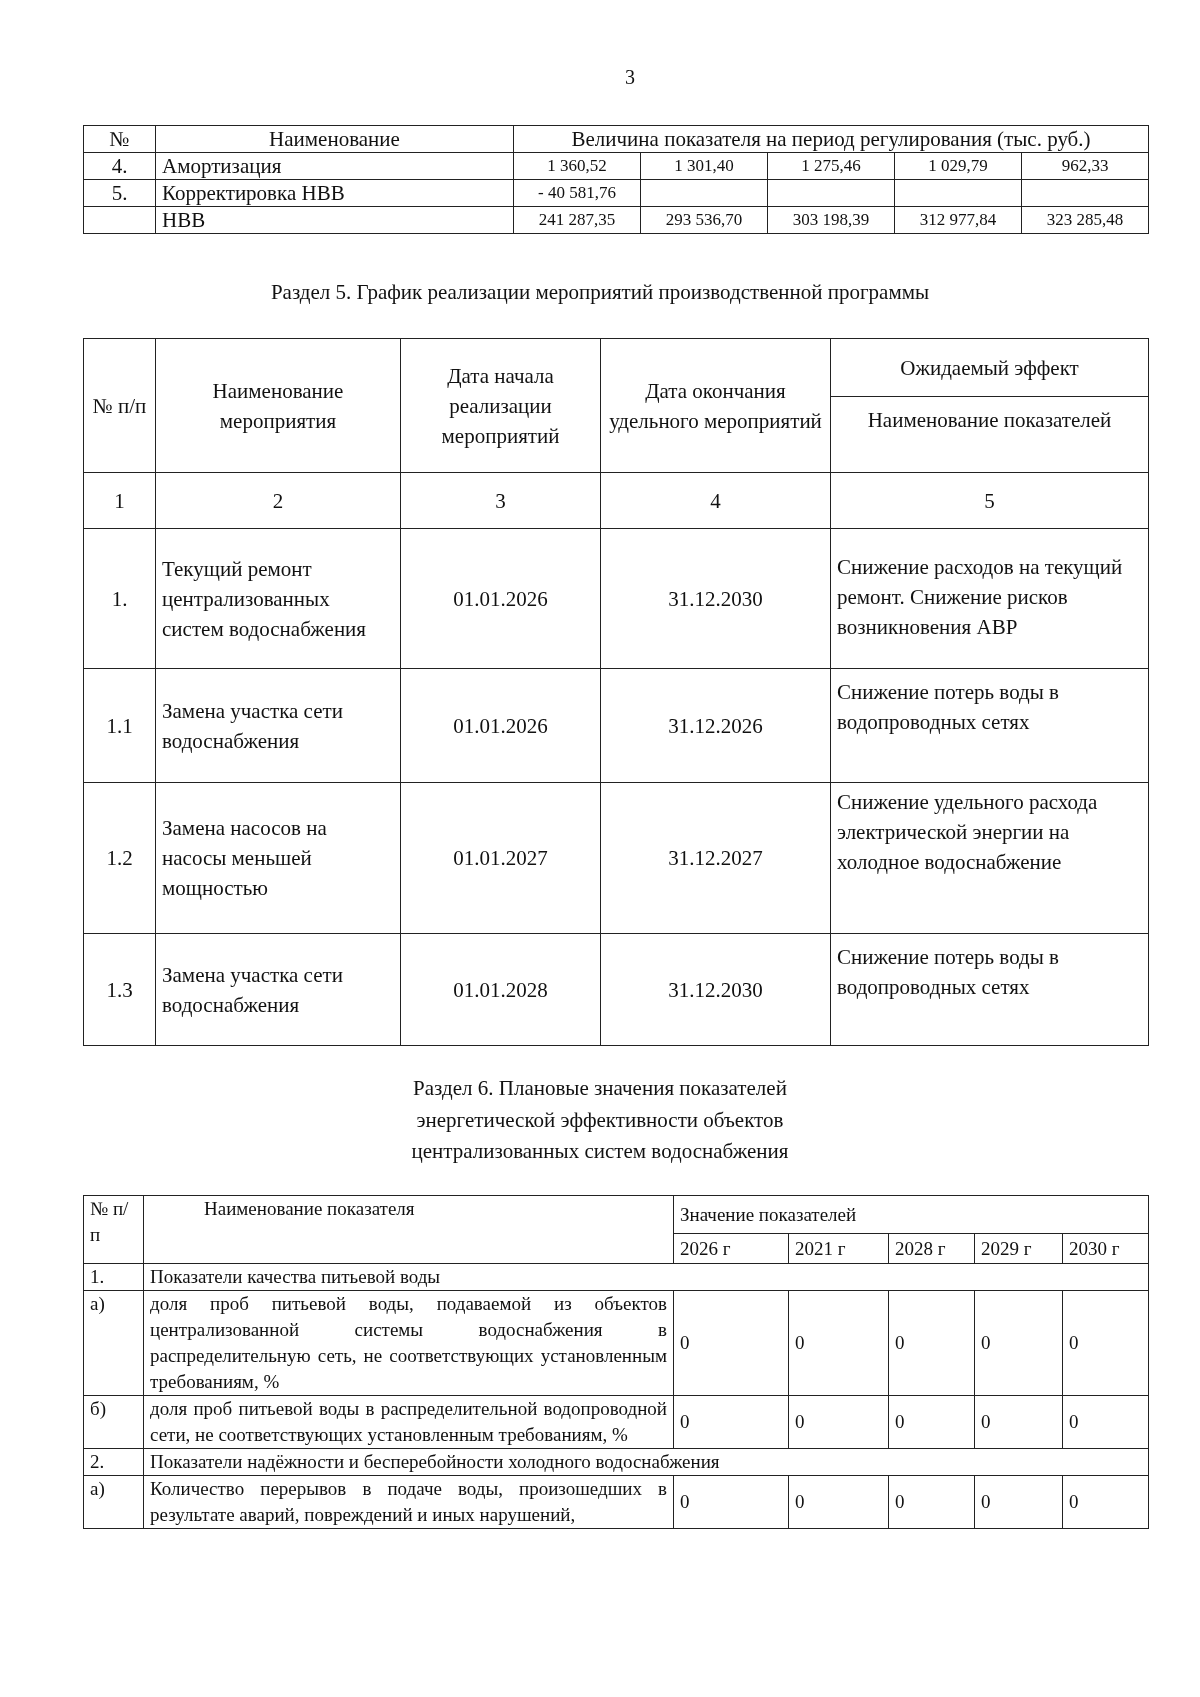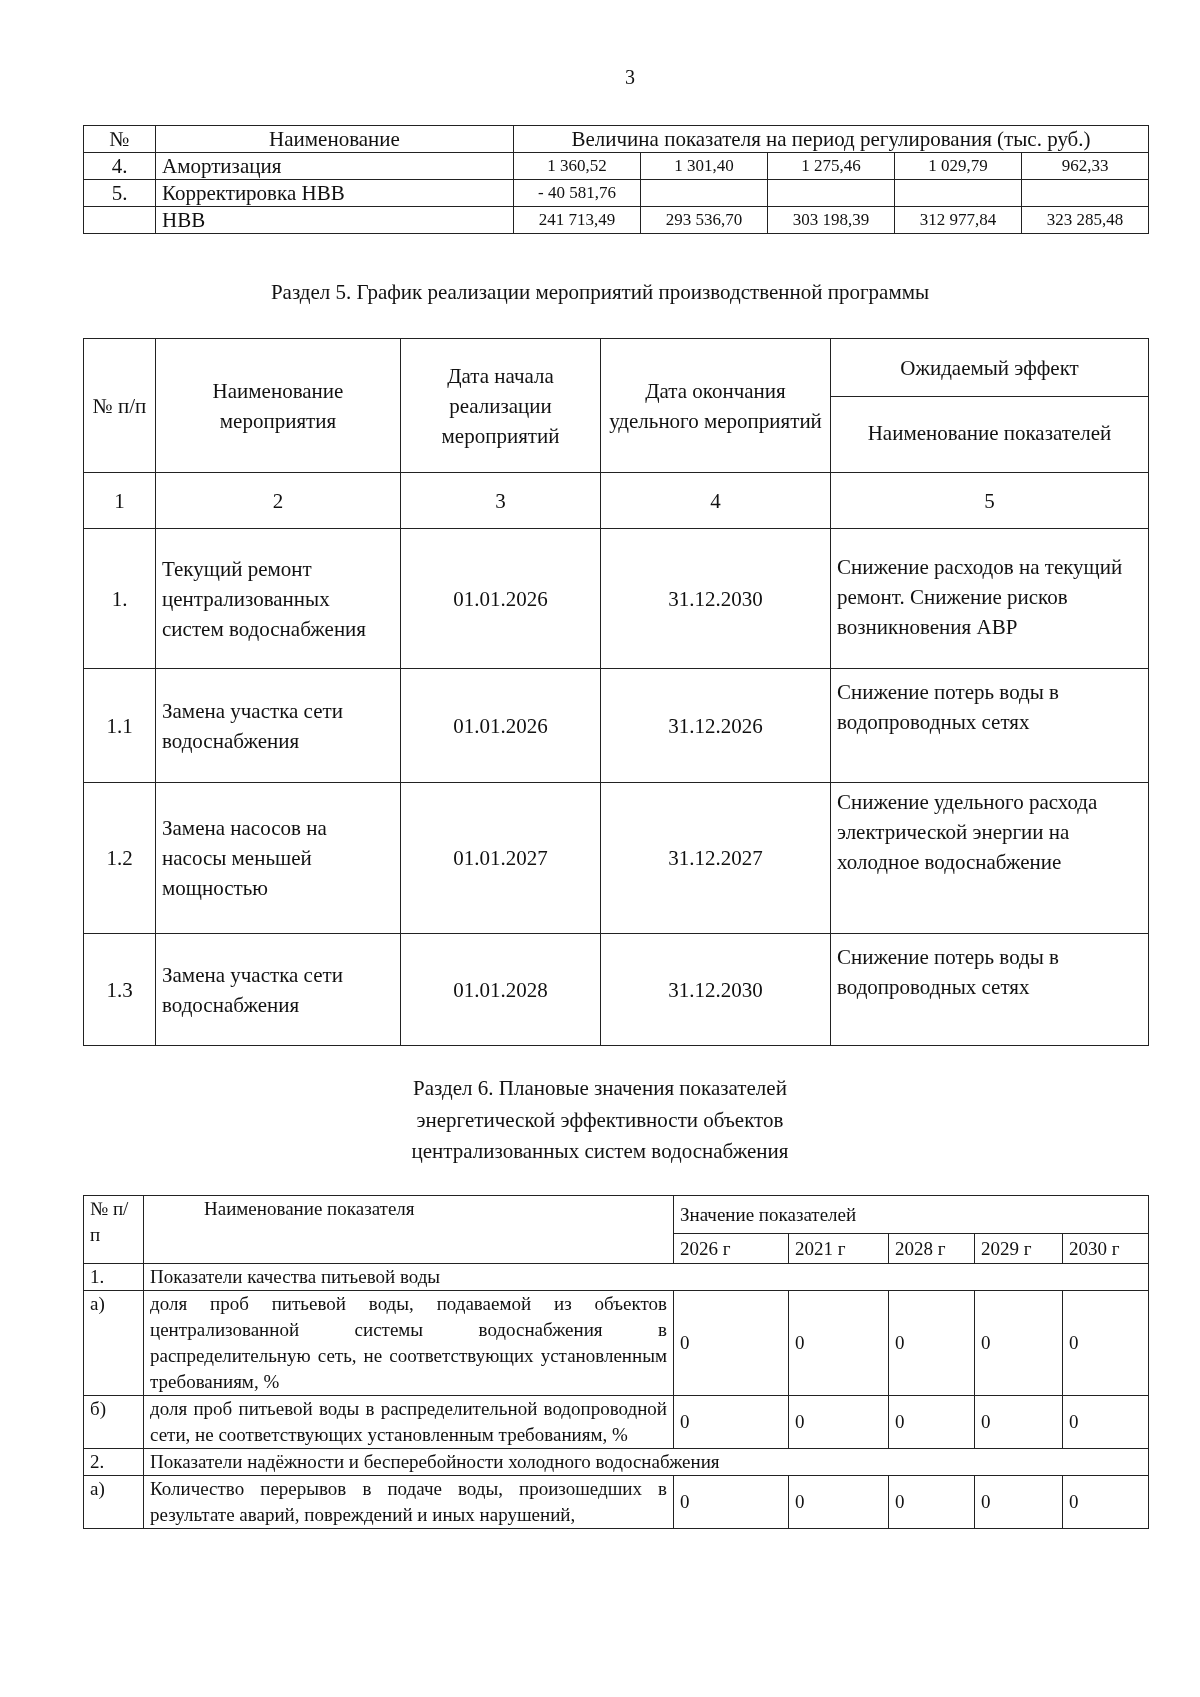--- a/index.html
+++ b/index.html
@@ -60,21 +60,21 @@
     <td>Корректировка НВВ</td>
     <td class="num">- 40 581,76</td>
     <td class="num"></td>
     <td class="num"></td>
     <td class="num"></td>
     <td class="num"></td>
   </tr>
   <tr>
     <td class="c"></td>
     <td>НВВ</td>
-    <td class="num">241 713,49</td>
+    <td class="num">241 287,35</td>
     <td class="num">293 536,70</td>
     <td class="num">303 198,39</td>
     <td class="num">312 977,84</td>
     <td class="num">323 285,48</td>
   </tr>
 </tbody>
   </table>
 
 <div class="abs sec-title" style="top:280px">Раздел 5. График реализации мероприятий производственной программы</div>
 
@@ -88,21 +88,21 @@
   </colgroup>
   <tbody>
       <tr style="height:58px">
     <td rowspan="2">№ п/п</td>
     <td rowspan="2">Наименование мероприятия</td>
     <td rowspan="2">Дата начала реализации мероприятий</td>
     <td rowspan="2">Дата окончания удельного мероприятий</td>
     <td>Ожидаемый эффект</td>
   </tr>
   <tr style="height:76px">
-    <td style="vertical-align:top;padding-top:21px">Наименование показателей</td>
+    <td style="vertical-align:top;padding-top:8px">Наименование показателей</td>
   </tr>
   <tr style="height:56px">
     <td>1</td>
     <td>2</td>
     <td>3</td>
     <td>4</td>
     <td>5</td>
   </tr>
   <tr style="height:140px">
     <td>1.</td>

